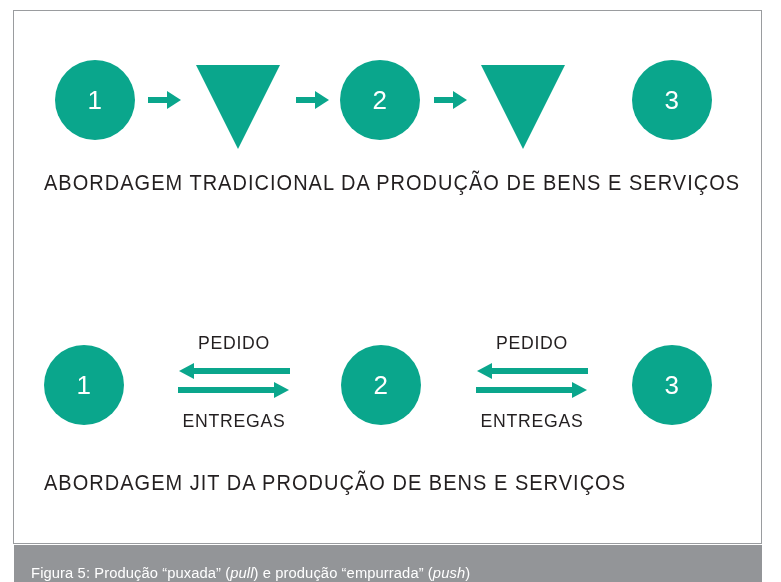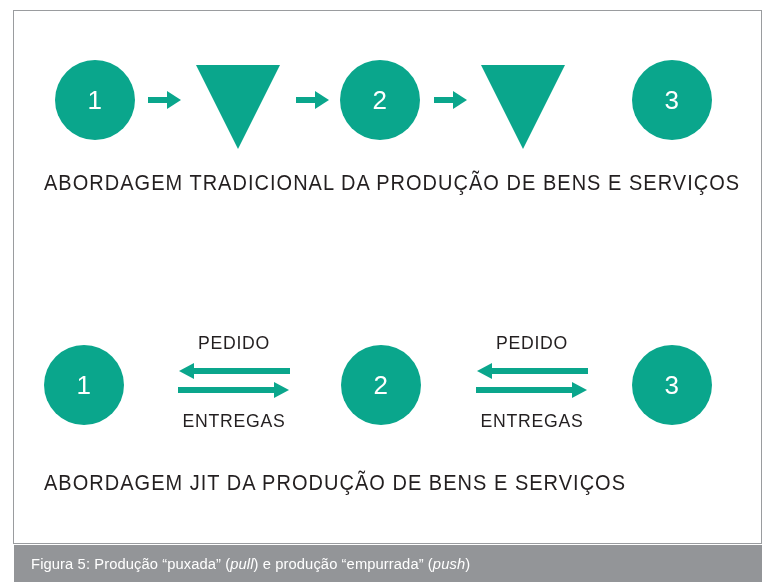--- a/index.html
+++ b/index.html
@@ -98,21 +98,21 @@
 
   
   .caption-bar {
     position: absolute;
     left: 14px;
     top: 545px;
     width: 748px;
     height: 37px;
     background: #939598;
     display: flex;
-    align-items: center;
+    align-items: flex-end;
   }
   .caption-text {
     color: #ffffff;
     font-size: 15.5px;
     padding-left: 18px;
     letter-spacing: 0.1px;
     white-space: nowrap;
     transform: scaleX(0.95);
     transform-origin: left center;
   }

